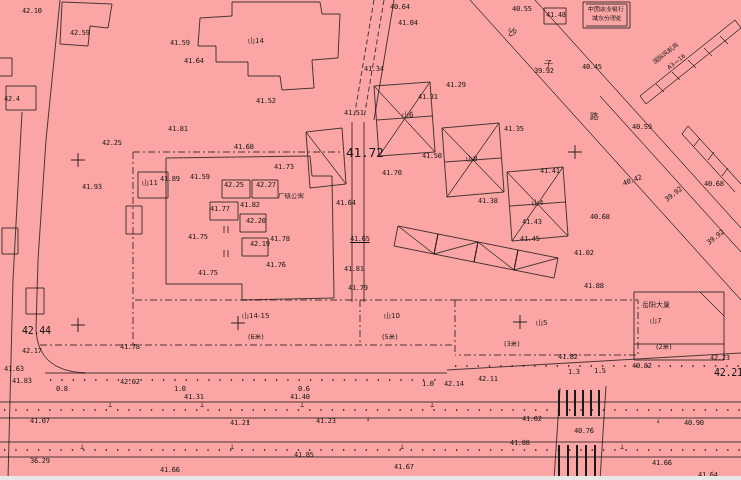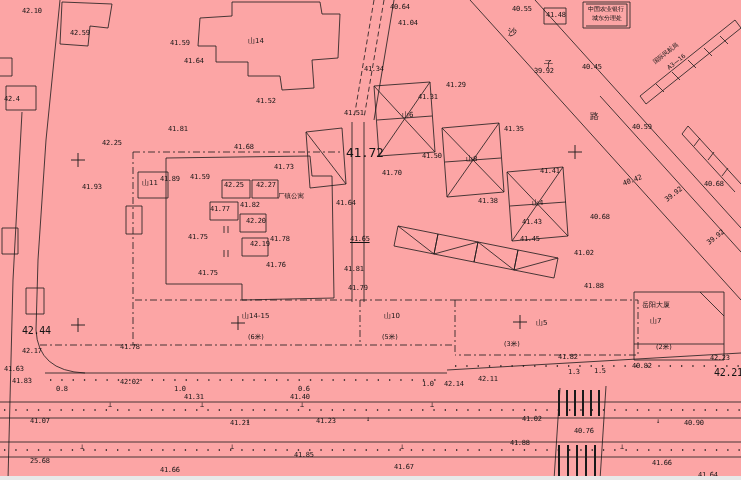--- a/index.html
+++ b/index.html
@@ -178,21 +178,21 @@
       <span class="lbl" style="left: 444px; top: 381px; font-size: 7px;">42.14</span>
       <span class="lbl" style="left: 478px; top: 376px; font-size: 7px;">42.11</span>
       <span class="lbl" style="left: 184px; top: 394px; font-size: 7px;">41.31</span>
       <span class="lbl" style="left: 290px; top: 394px; font-size: 7px;">41.40</span>
       <span class="lbl" style="left: 30px; top: 418px; font-size: 7px;">41.07</span>
       <span class="lbl" style="left: 230px; top: 420px; font-size: 7px;">41.21</span>
       <span class="lbl" style="left: 316px; top: 418px; font-size: 7px;">41.23</span>
       <span class="lbl" style="left: 522px; top: 416px; font-size: 7px;">41.02</span>
       <span class="lbl" style="left: 574px; top: 428px; font-size: 7px;">40.76</span>
       <span class="lbl" style="left: 684px; top: 420px; font-size: 7px;">40.90</span>
-      <span class="lbl" style="left: 30px; top: 458px; font-size: 7px;">25.68</span>
+      <span class="lbl" style="left: 30px; top: 458px; font-size: 7px;">36.29</span>
       <span class="lbl" style="left: 160px; top: 467px; font-size: 7px;">41.66</span>
       <span class="lbl" style="left: 294px; top: 452px; font-size: 7px;">41.85</span>
       <span class="lbl" style="left: 510px; top: 440px; font-size: 7px;">41.88</span>
       <span class="lbl" style="left: 394px; top: 464px; font-size: 7px;">41.67</span>
       <span class="lbl" style="left: 652px; top: 460px; font-size: 7px;">41.66</span>
       <span class="lbl" style="left: 698px; top: 472px; font-size: 7px;">41.64</span>
       <span class="lbl cjk" style="left: 248px; top: 38px; font-size: 7px;">山14</span>
       <span class="lbl cjk" style="left: 142px; top: 180px; font-size: 7px;">山11</span>
       <span class="lbl cjk" style="left: 402px; top: 112px; font-size: 7px;">山6</span>
       <span class="lbl cjk" style="left: 466px; top: 156px; font-size: 7px;">山8</span>

